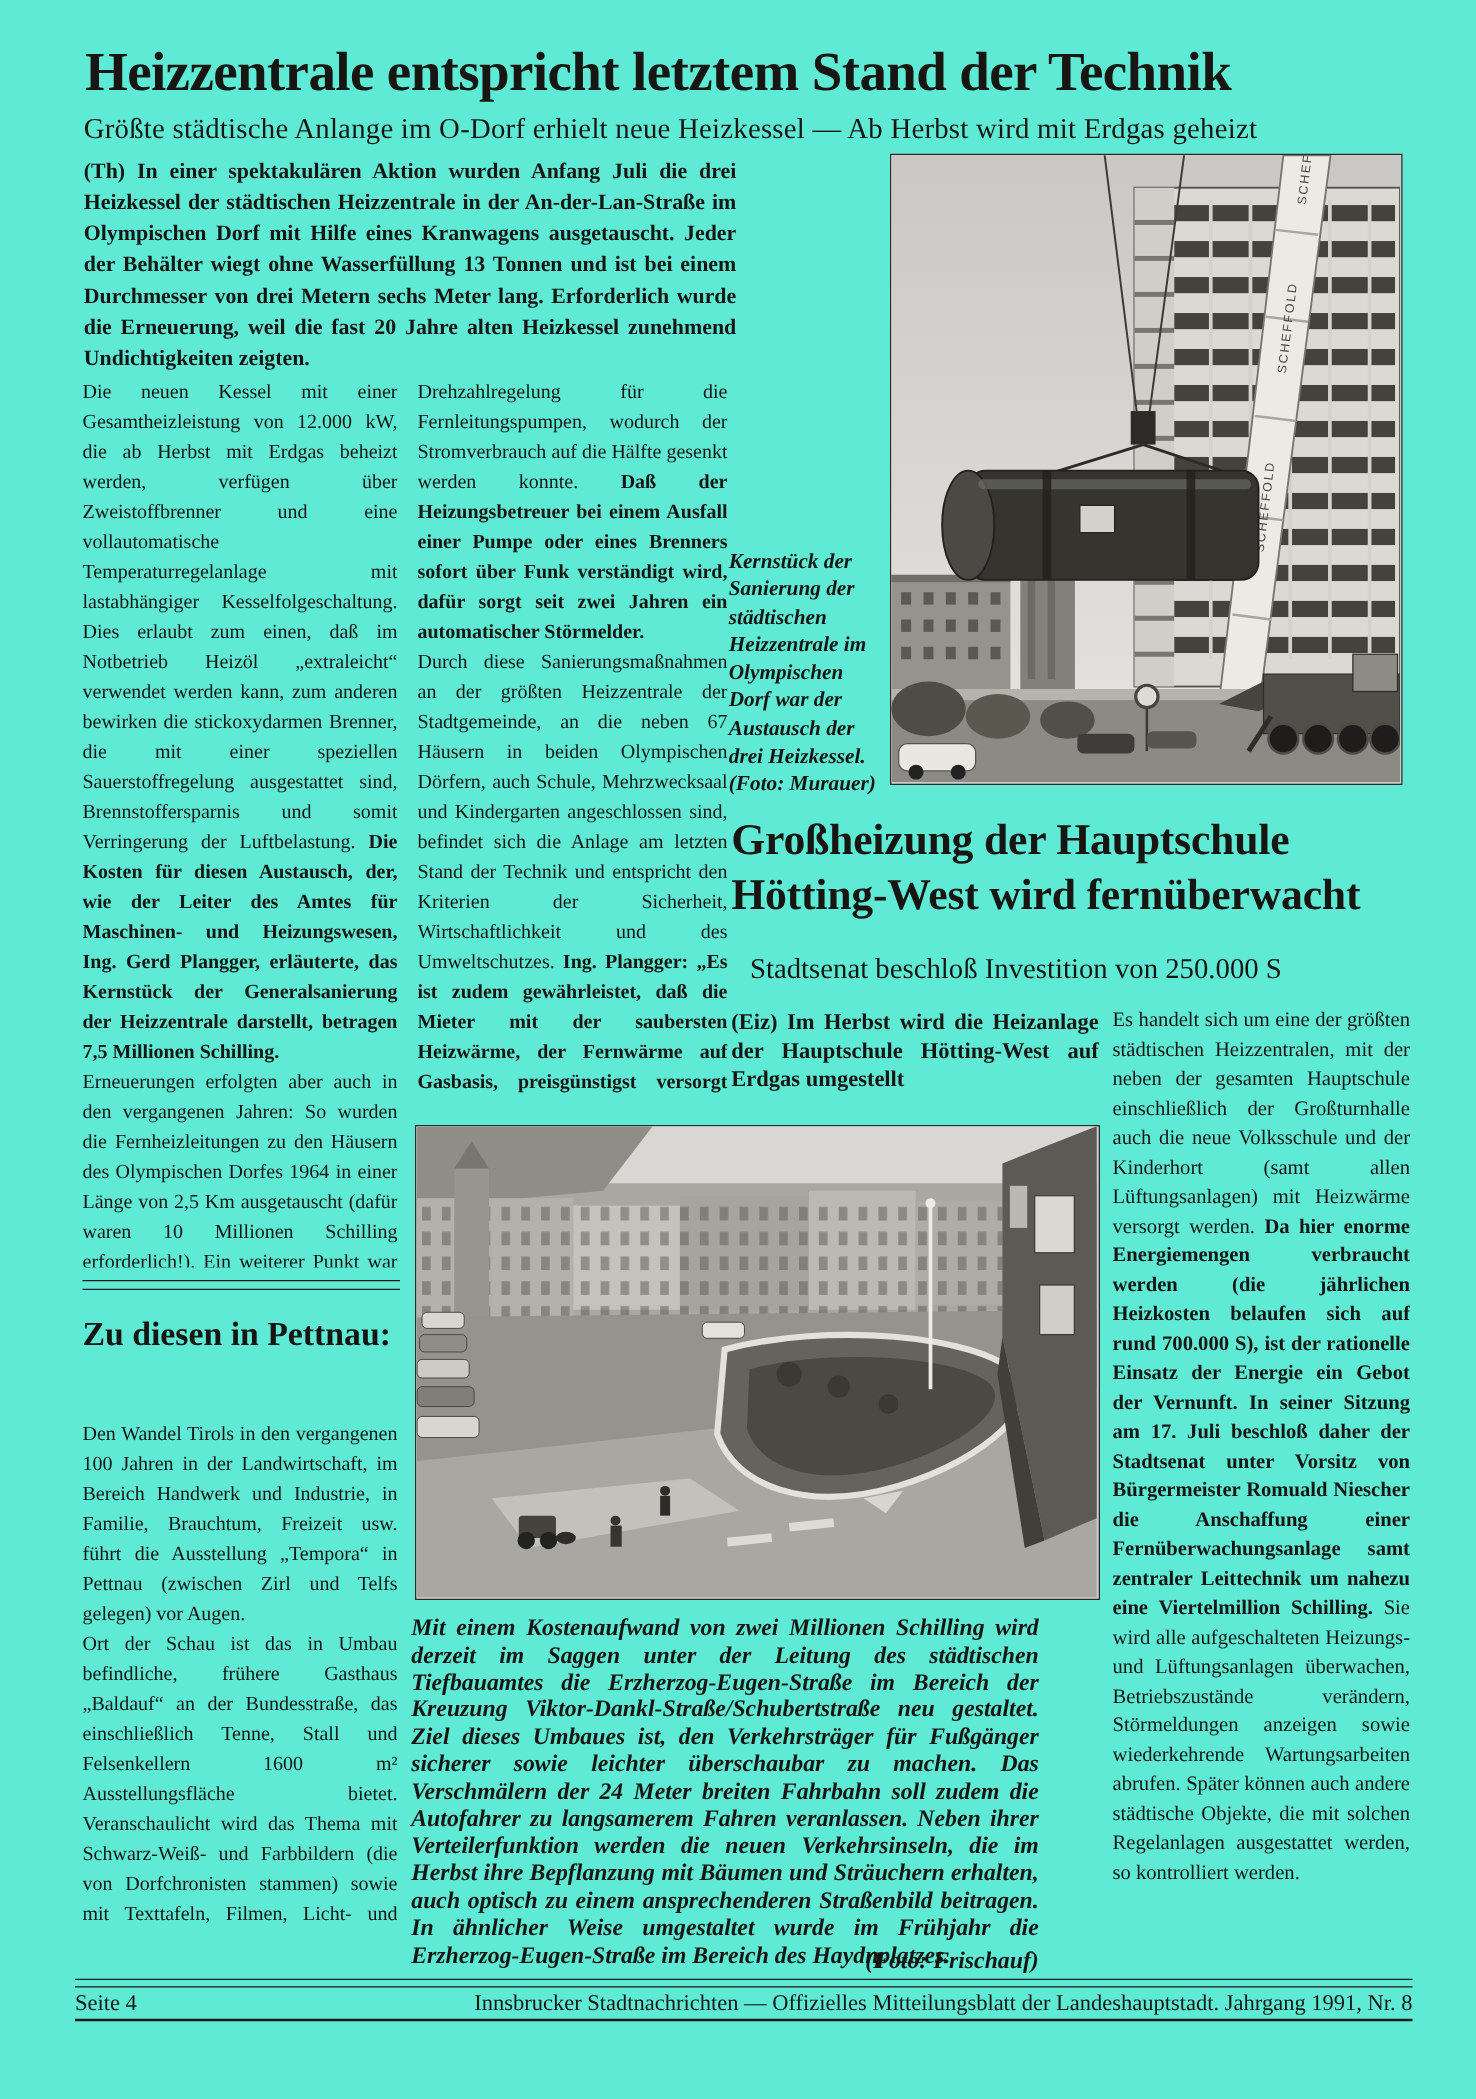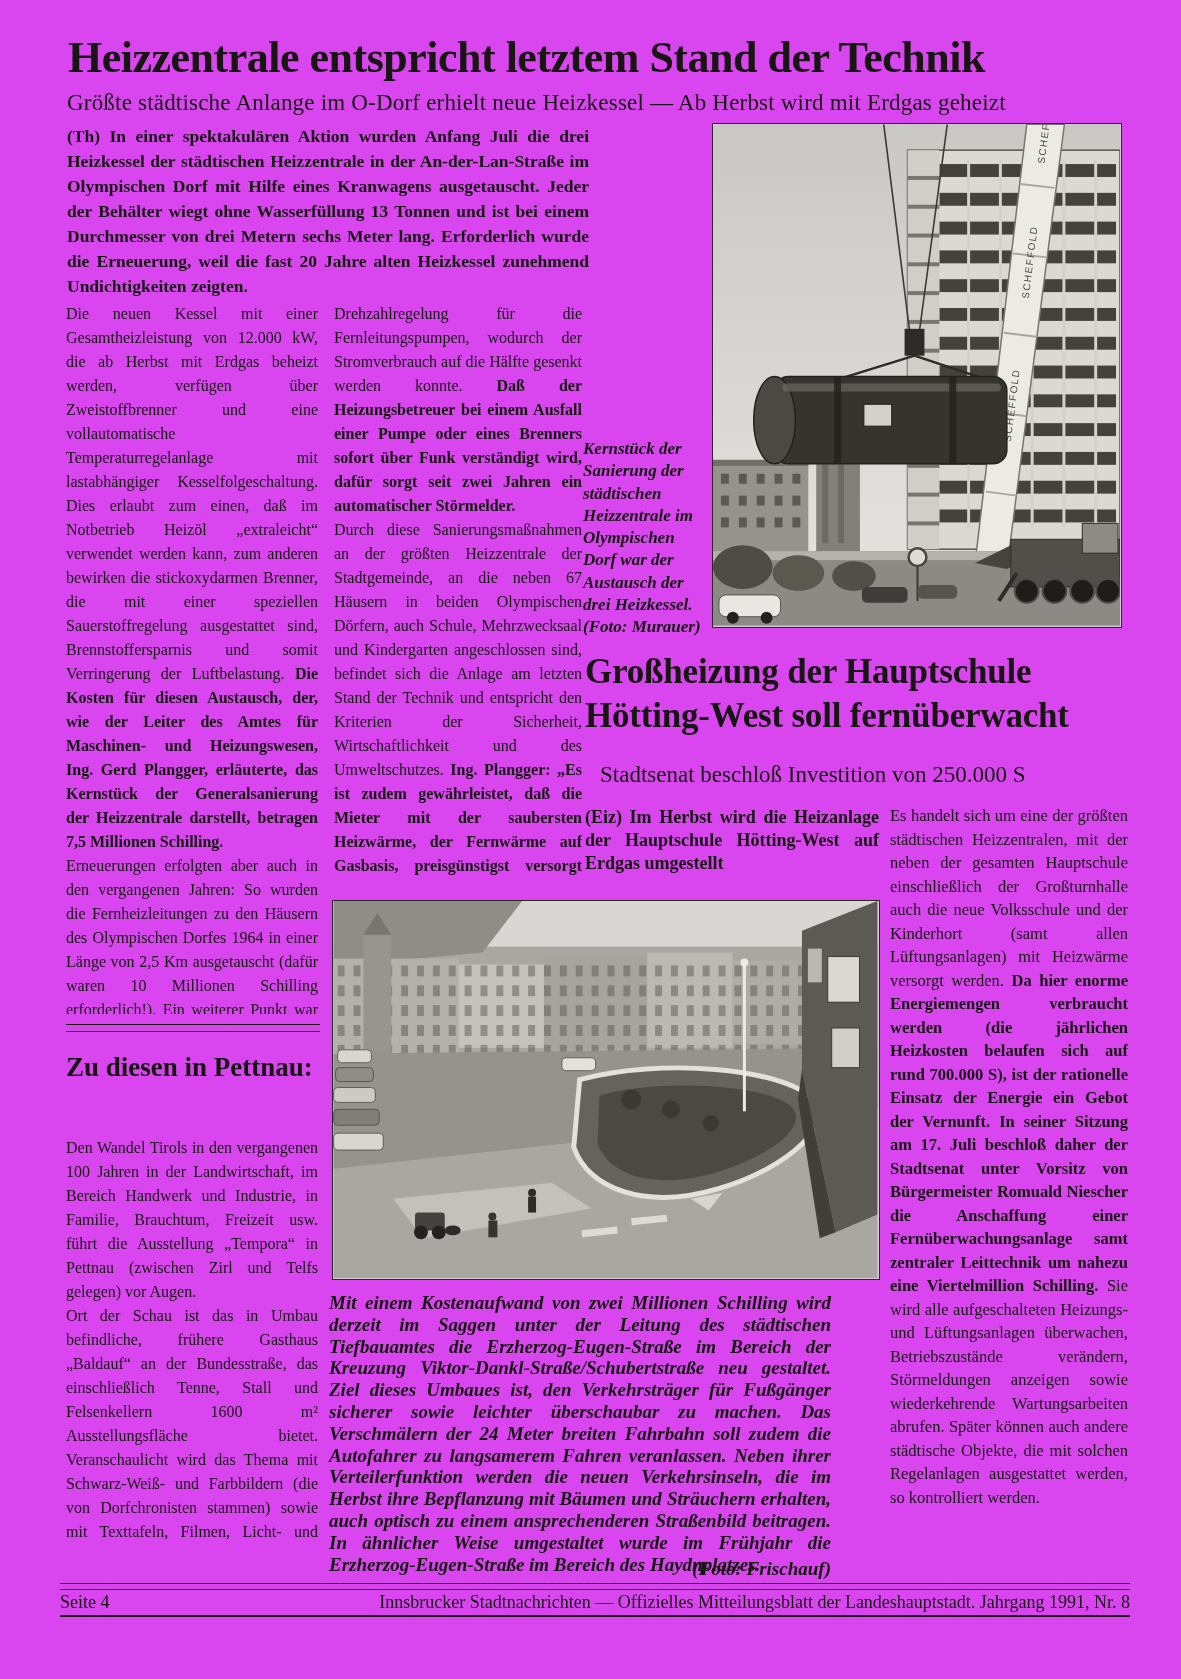--- a/index.html
+++ b/index.html
@@ -1,18 +1,18 @@
 <!DOCTYPE html>
 <html lang="de"><head>
 <meta charset="utf-8">
 <style>
   html,body{margin:0;padding:0;background:#6e6e6e;}
   .page{
     position:relative;width:1181px;height:1679px;margin:0 auto;
-    background:#d946ef;color:#171613;overflow:hidden;
+    background:#5eead4;color:#171613;overflow:hidden;
     font-family:"Liberation Serif","DejaVu Serif",serif;
   }
   .abs{position:absolute;}
   .nowrap{white-space:nowrap;}
   .headline{left:68px;top:30px;width:1060px;font-size:44px;font-weight:700;letter-spacing:-0.5px;line-height:56px;}
   .subheadline{left:67px;top:88px;width:1060px;font-size:23px;line-height:30px;letter-spacing:0.2px;}
   .lead{left:67px;top:124px;width:522px;font-size:17.5px;font-weight:700;line-height:25px;text-align:justify;}
   .bodycol{font-size:16px;line-height:24px;text-align:justify;overflow:hidden;}
   .bodycol b,.boldseg{font-weight:700;}
   .col1{left:66px;top:302px;width:252px;height:712px;}
@@ -182,21 +182,21 @@
     </svg>
   </div>
 
   <div class="abs caption1">
     <span>Kernstück der Sanierung der städtischen Heizzentrale im Olympischen Dorf war der Austausch der drei Heizkessel.</span>
     <span class="credit">(Foto: Murauer)</span>
   </div>
 
   <div class="abs headline2">
     <div class="nowrap">Großheizung der Hauptschule</div>
-    <div class="nowrap">Hötting-West soll fernüberwacht</div>
+    <div class="nowrap">Hötting-West wird fernüberwacht</div>
   </div>
   <div class="abs subheadline2 nowrap">Stadtsenat beschloß Investition von 250.000 S</div>
   <div class="abs eiz-lead">(Eiz) Im Herbst wird die Heizanlage der Hauptschule Hötting-West auf Erdgas umgestellt</div>
 
   <div class="abs bodycol col3">
     <div class="block"><span>Es handelt sich um eine der größten städtischen Heizzentralen, mit der neben der gesamten Hauptschule einschließlich der Großturnhalle auch die neue Volksschule und der Kinderhort (samt allen Lüftungsanlagen) mit Heizwärme versorgt werden. </span><span class="boldseg">Da hier enorme Energiemengen verbraucht werden (die jährlichen Heizkosten belaufen sich auf rund 700.000 S), ist der rationelle Einsatz der Energie ein Gebot der Vernunft. In seiner Sitzung am 17. Juli beschloß daher der Stadtsenat unter Vorsitz von Bürgermeister Romuald Niescher die Anschaffung einer Fernüberwachungsanlage samt zentraler Leittechnik um nahezu eine Viertelmillion Schilling. </span><span>Sie wird alle aufgeschalteten Heizungs- und Lüftungsanlagen überwachen, Betriebszustände verändern, Störmeldungen anzeigen sowie wiederkehrende Wartungsarbeiten abrufen. Später können auch andere städtische Objekte, die mit solchen Regelanlagen ausgestattet werden, so kontrolliert werden.</span></div>
   </div>
 
   <div class="abs divider-double"></div>
   <div class="abs pettnau-head">

